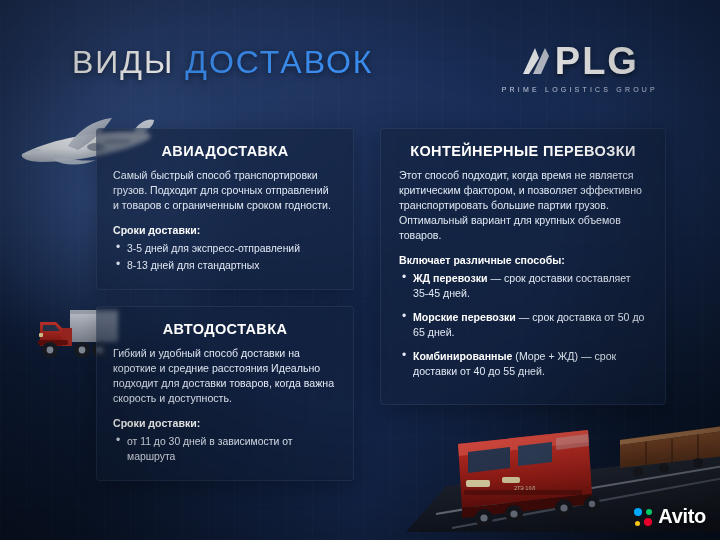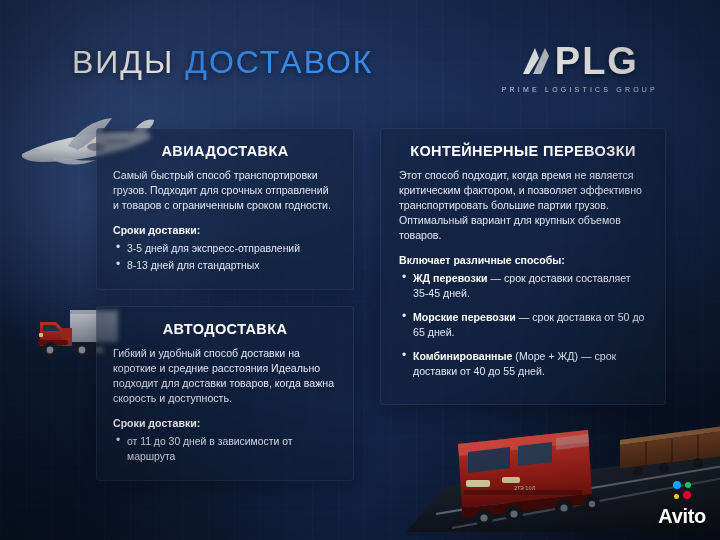--- a/index.html
+++ b/index.html
@@ -109,21 +109,20 @@
   .plane { position: absolute; left: 8px; top: 96px; width: 150px; height: 86px; }
   .truck { position: absolute; left: 34px; top: 300px; width: 86px; height: 66px; }
   .train { position: absolute; left: 406px; top: 382px; width: 318px; height: 150px; }
 
   
   .avito {
     position: absolute; right: 14px; bottom: 12px;
     display: flex; align-items: center; gap: 6px;
     color: #ffffff; font-size: 20px; font-weight: 700; letter-spacing: -0.3px;
     text-shadow: 0 1px 4px rgba(0,0,0,0.6);
-    flex-direction: column;
   }
   .avito-dots { position: relative; width: 18px; height: 18px; }
   .avito-dots i { position: absolute; border-radius: 50%; display: block; }
   .d1 { width: 8px; height: 8px; left: 0; top: 0; background: #0af; }
   .d2 { width: 6px; height: 6px; right: 0; top: 1px; background: #0c6; }
   .d3 { width: 5px; height: 5px; left: 1px; bottom: 0; background: #f5c518; }
   .d4 { width: 8px; height: 8px; right: 0; bottom: 0; background: #e4002b; }
 </style>
 </head>
 <body>

